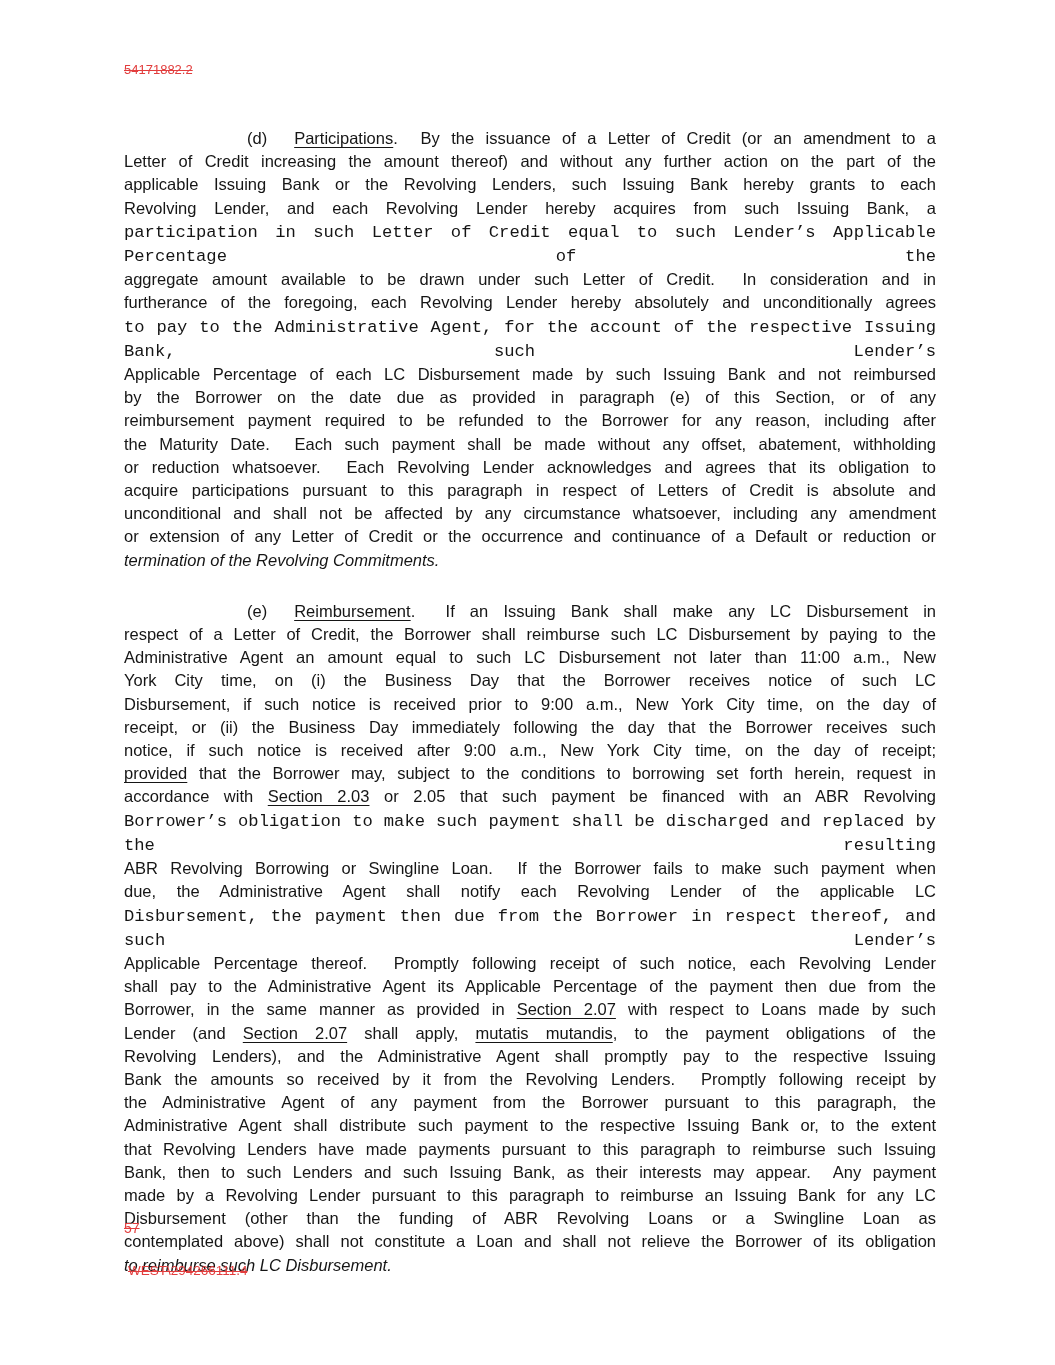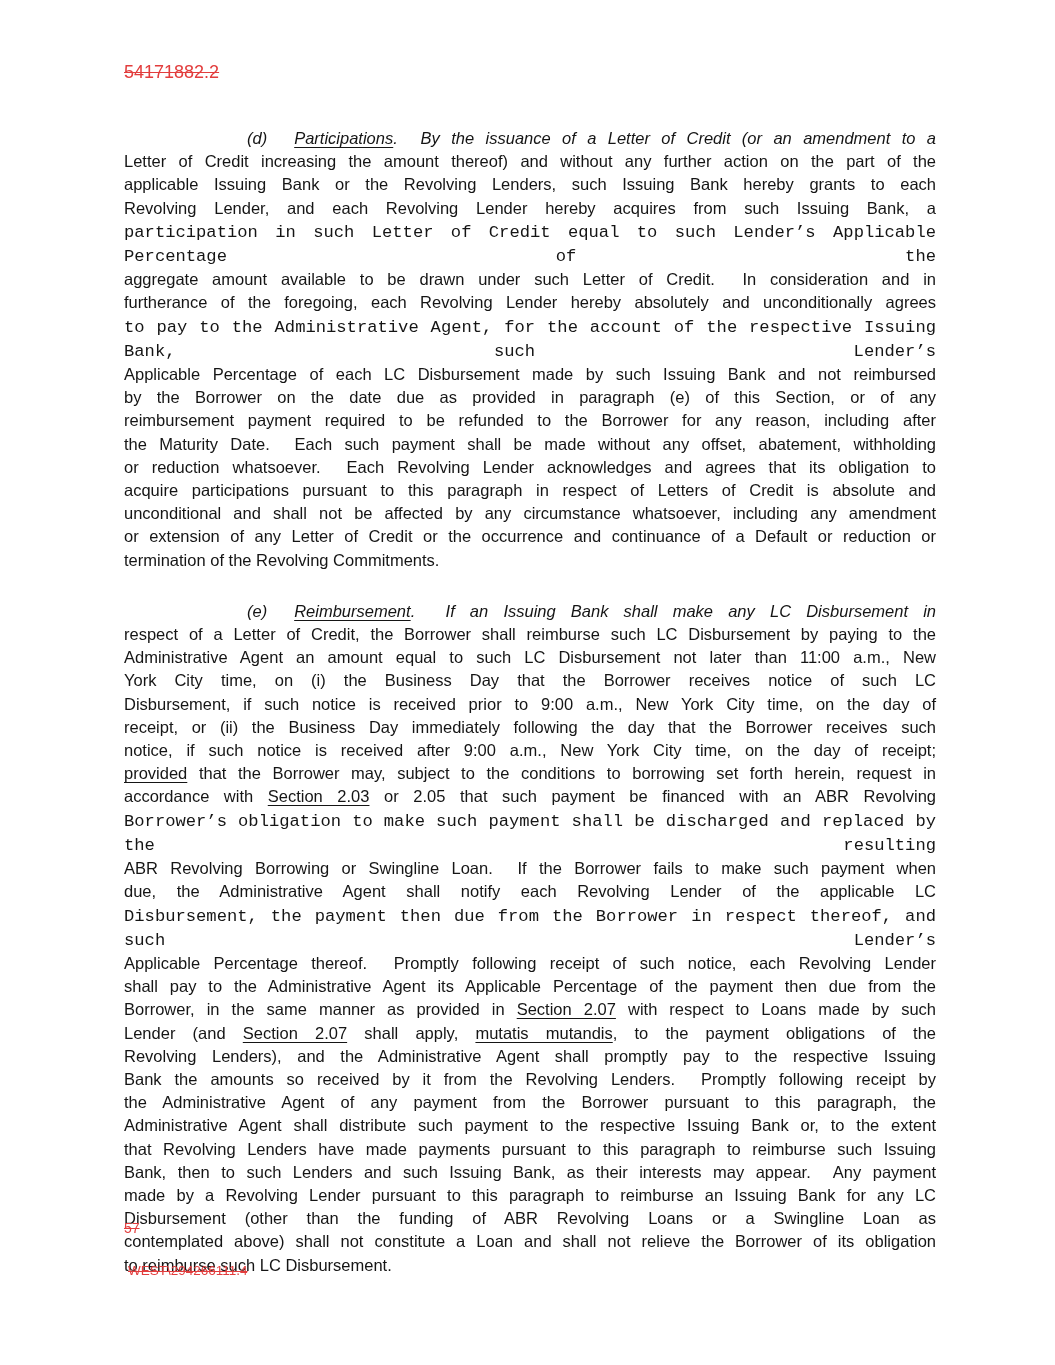--- a/index.html
+++ b/index.html
@@ -17,39 +17,39 @@
   }
   .redline {
     color: #e23d3d;
     text-decoration: line-through;
     text-decoration-thickness: 1px;
   }
   #doc-id-stamp {
     position: absolute;
     left: 124px;
     top: 62px;
-    font-size: 18px;
+    font-size: 13px;
   }
   #doc-body {
     position: absolute;
     left: 124px;
     top: 127px;
     width: 812px;
     font-size: 16.5px;
     line-height: 23.2px;
   }
   .paragraph { margin: 0 0 28px 0; }
   .paragraph:last-child { margin-bottom: 16px; }
   .line {
     text-align: justify;
     text-align-last: justify;
     text-justify: inter-word;
   }
-  .line.firstline { padding-left: 123px; font-style: italic; }
-  .line.lastline { text-align-last: left; }
+  .line.firstline { padding-left: 123px; }
+  .line.lastline { text-align-last: left; font-style: italic; }
   .u { text-decoration: underline; text-underline-offset: 3px; }
   .alt {
     font-family: Liberation Mono, monospace;
     font-size: 1.04em;
   }
   .tab { display: inline-block; width: 27px; }
   #page-number {
     position: absolute;
     left: 124px;
     top: 1220px;

